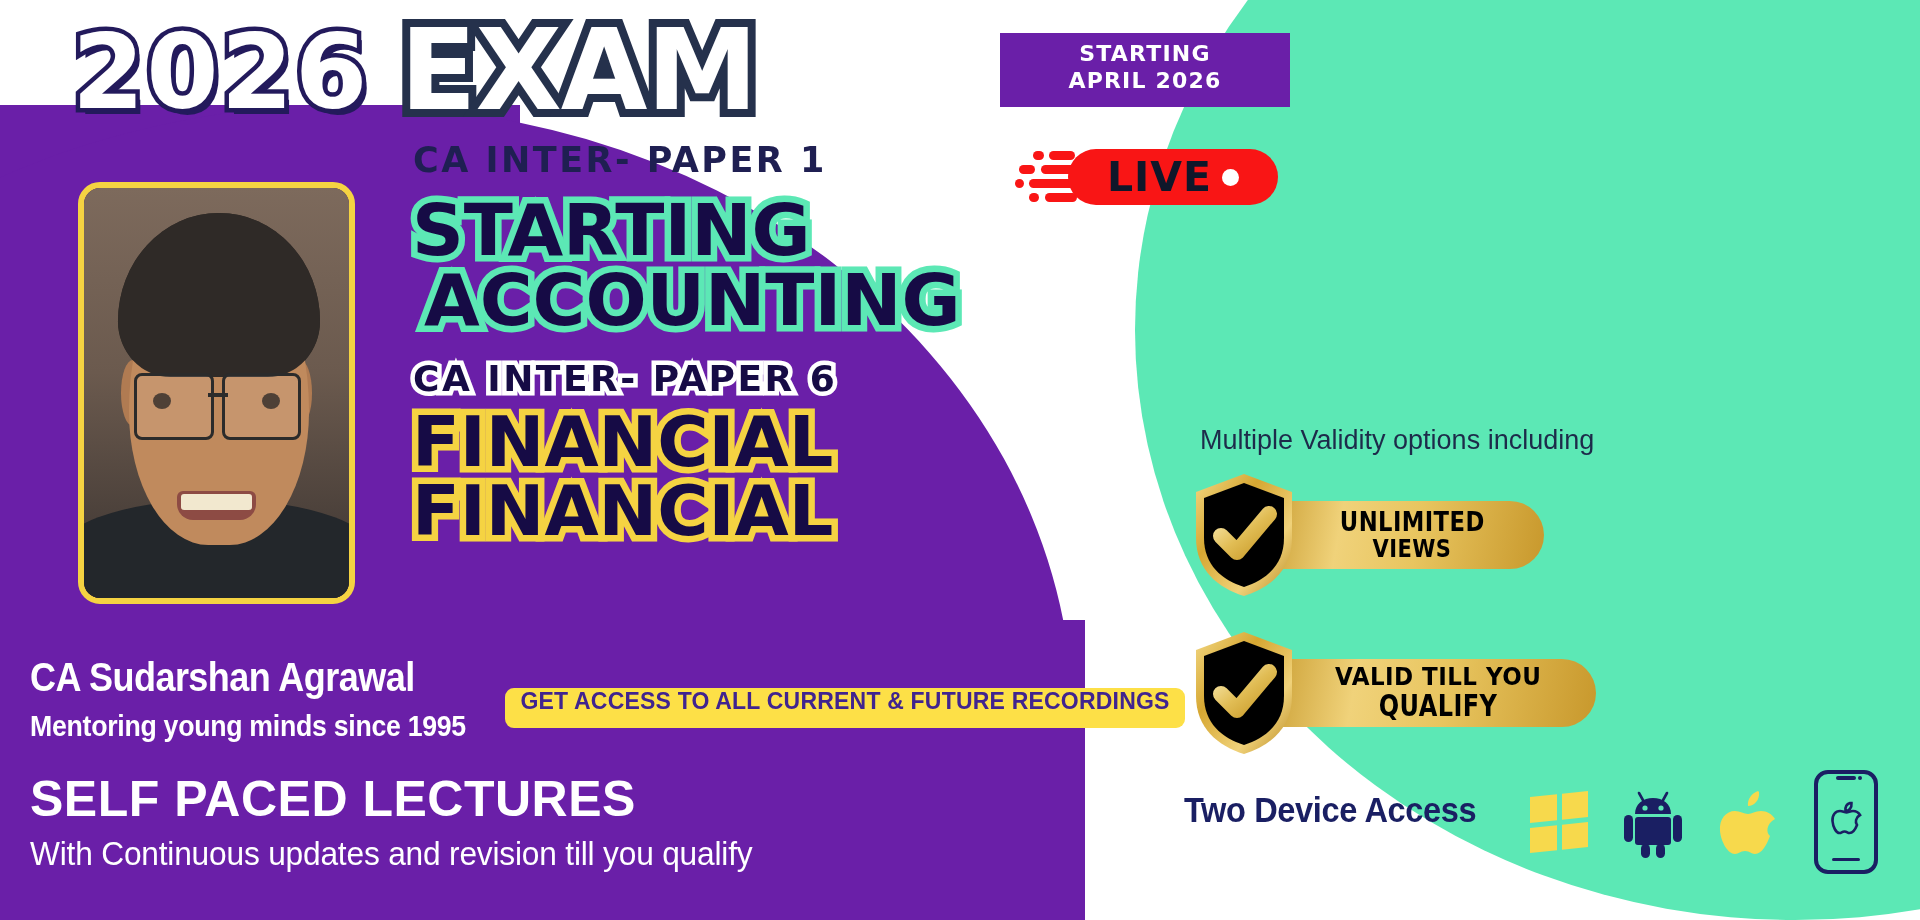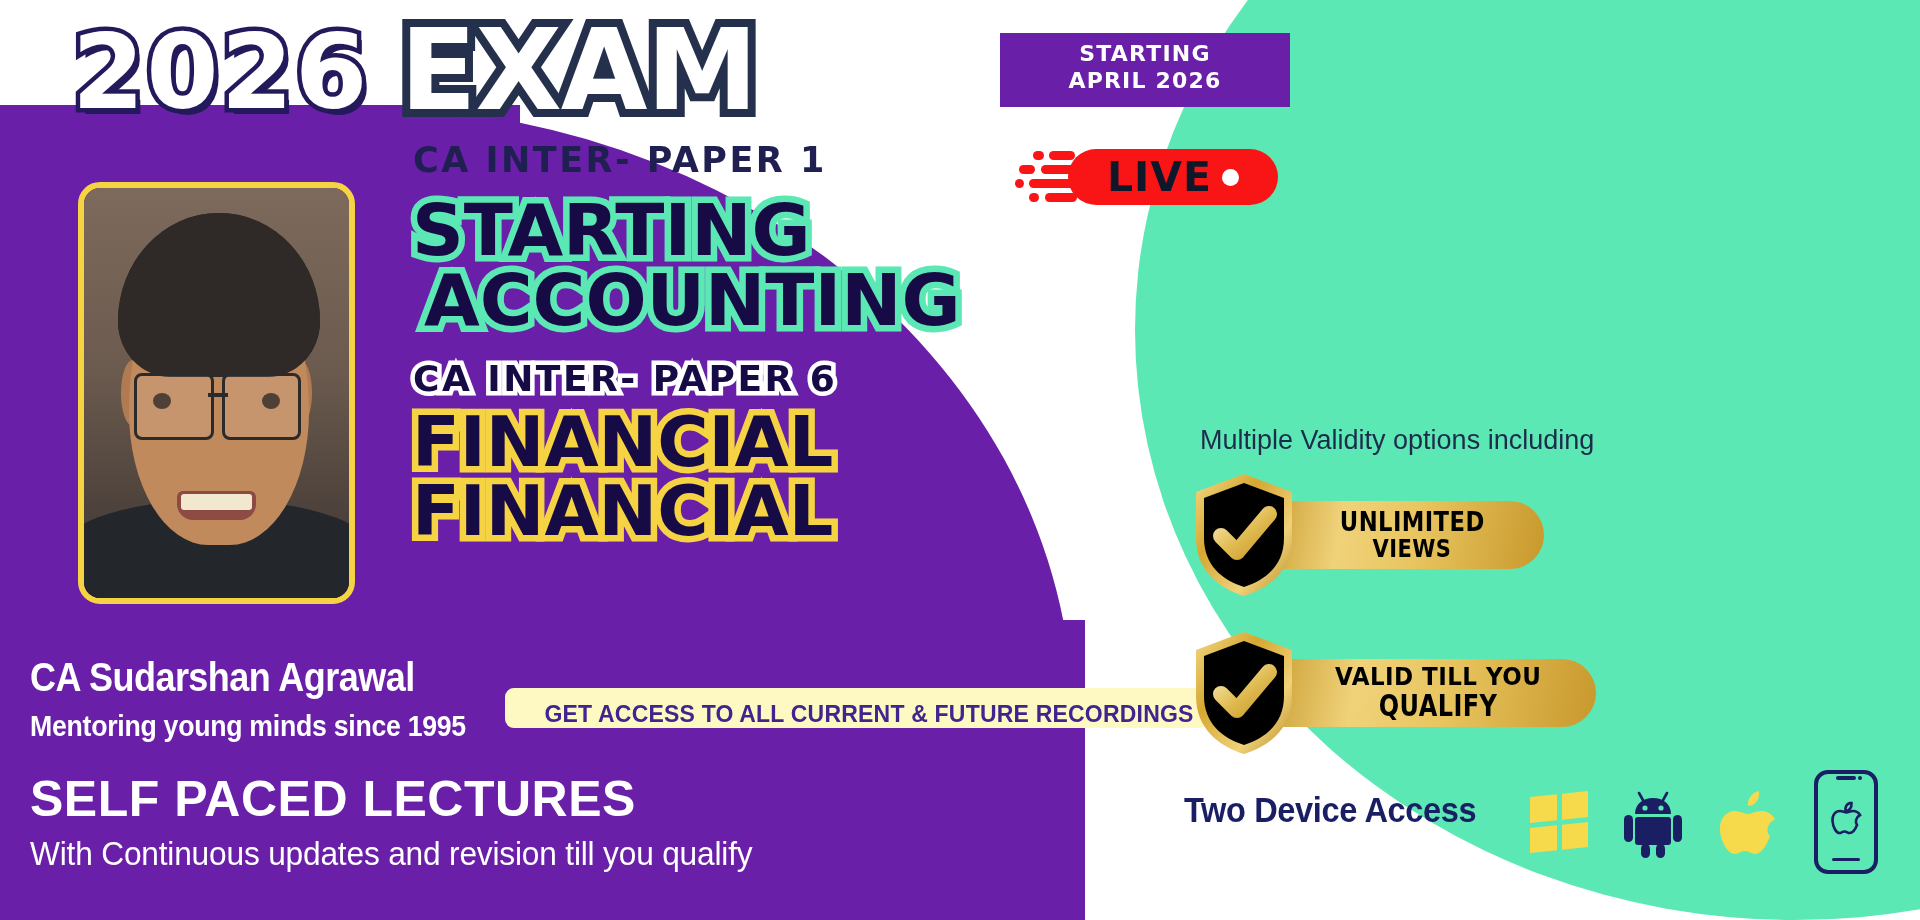--- a/index.html
+++ b/index.html
@@ -336,26 +336,25 @@
     paint-order: stroke fill;
   }
 
   
   .access-ribbon {
     position: absolute;
     left: 505px;
     top: 688px;
     width: 680px;
     height: 40px;
-    background: #fef9c3;
+    background: #fde047;
     border-radius: 9px;
     display: flex;
-    align-items: flex-end;
+    align-items: flex-start;
     justify-content: center;
-    padding-left: 24px;
   }
   .access-ribbon span {
     font-family: "Liberation Sans", sans-serif;
     font-weight: 700;
     font-size: 23px;
     letter-spacing: 0.2px;
     color: #40248f;
   }
 
   

